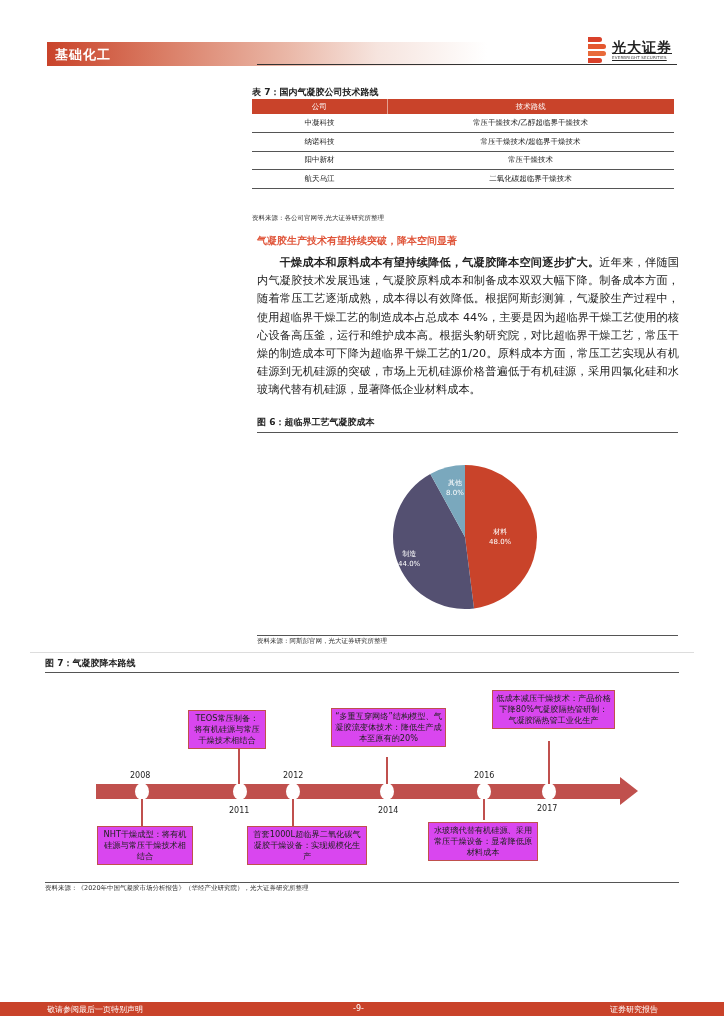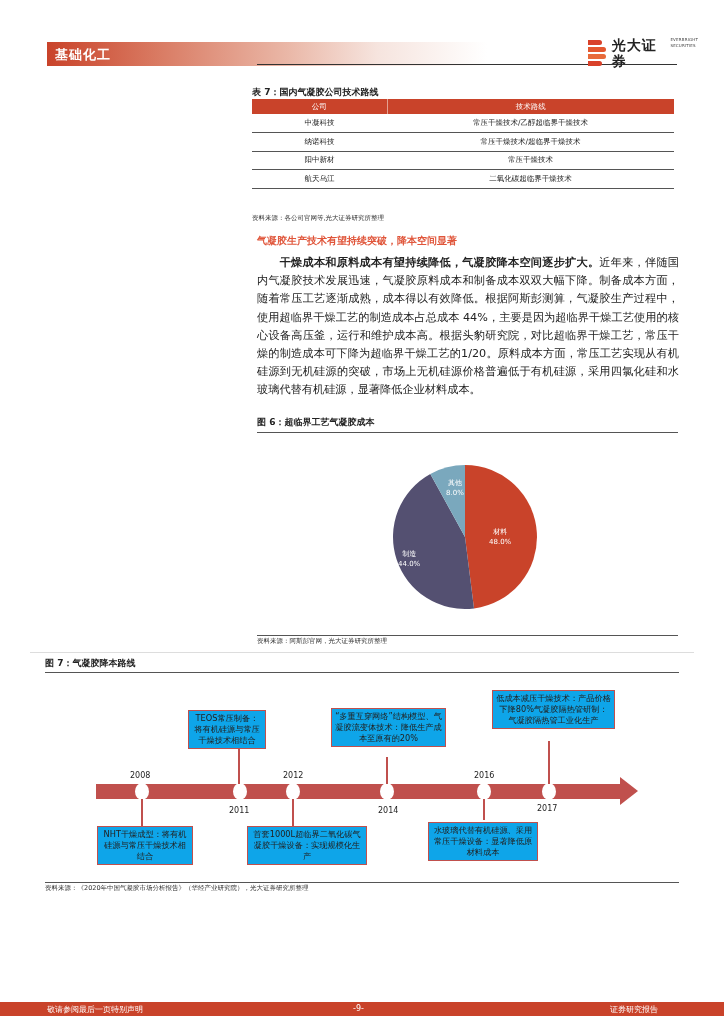--- a/index.html
+++ b/index.html
@@ -6,21 +6,21 @@
   html, body { width: 724px; height: 1024px; background: #fff; overflow: hidden; }
   body { position: relative; font-family: "DejaVu Sans", "Liberation Sans", sans-serif; color: #222; }
 
   .header-band { position: absolute; left: 47px; top: 42px; width: 440px; height: 24px;
     background: linear-gradient(to right, #c9432a 0%, #d97a62 25%, #eab8a8 55%, #f6e4de 75%, #ffffff 100%); }
   .header-band span { position: absolute; left: 8px; top: 4px; color: #fff; font-size: 13px; font-weight: bold; letter-spacing: 1px; }
   .header-rule { position: absolute; left: 257px; top: 64px; width: 420px; height: 1px; background: #333; }
   .logo { position: absolute; left: 588px; top: 37px; display: flex; align-items: center; }
   .logo-mark { width: 18px; height: 26px; position: relative; margin-right: 6px; }
   .logo-mark i { position: absolute; left: 0; height: 5px; border-radius: 0 3px 3px 0; background: #d9412a; }
-  .logo-text { display: flex; flex-direction: row; }
+  .logo-text { display: flex; flex-direction: column; text-decoration: underline; }
   .logo-cn { font-size: 14px; font-weight: bold; color: #222; letter-spacing: 1px; line-height: 16px; }
   .logo-en { font-size: 4px; color: #444; letter-spacing: 0.2px; line-height: 6px; }
 
   .caption { position: absolute; font-size: 9px; font-weight: bold; color: #222; }
   .src { position: absolute; font-size: 6.5px; color: #333; }
 
   table.t7 { position: absolute; left: 252px; top: 99px; width: 422px; border-collapse: collapse; font-size: 7.5px; }
   table.t7 th { background: #c9432a; color: #fff; font-weight: normal; height: 15px; text-align: center; }
   table.t7 th:first-child { width: 135px; border-right: 1px solid #e4a090; }
   table.t7 td { height: 18.5px; text-align: center; border-bottom: 1px solid #555; color: #222; }
@@ -31,21 +31,21 @@
 
   .rule { position: absolute; height: 1px; background: #555; }
   .pie { position: absolute; left: 393px; top: 465px; }
   .pie-label { position: absolute; font-size: 7px; color: #fff; text-align: center; line-height: 10px; }
 
   .timeline { position: absolute; left: 96px; top: 784px; width: 526px; height: 15px; background: #c0504d; }
   .tl-arrow { position: absolute; left: 620px; top: 777px; width: 0; height: 0; border-top: 14px solid transparent; border-bottom: 14px solid transparent; border-left: 18px solid #c0504d; }
   .node { position: absolute; top: 783px; width: 14px; height: 17px; background: #fff; border-radius: 50%; }
   .year { position: absolute; font-size: 8px; color: #222; }
   .vline { position: absolute; width: 2px; background: #c0504d; }
-  .box { position: absolute; border: 1px solid #c0504d; background: #0ea5e9; font-size: 8.2px; color: #222; text-align: center; line-height: 11px; padding: 2px 3px; }
+  .box { position: absolute; border: 1px solid #c0504d; background: #d946ef; font-size: 8.2px; color: #222; text-align: center; line-height: 11px; padding: 2px 3px; }
 
   .footer { position: absolute; left: 0; top: 1002px; width: 724px; height: 14px; background: #c9432a; color: #fff; font-size: 8px; }
   .footer span { position: absolute; top: 2px; }
 </style>
 </head>
 <body>
 
 <div class="header-band">
   <span>基础化工</span>
 </div>

